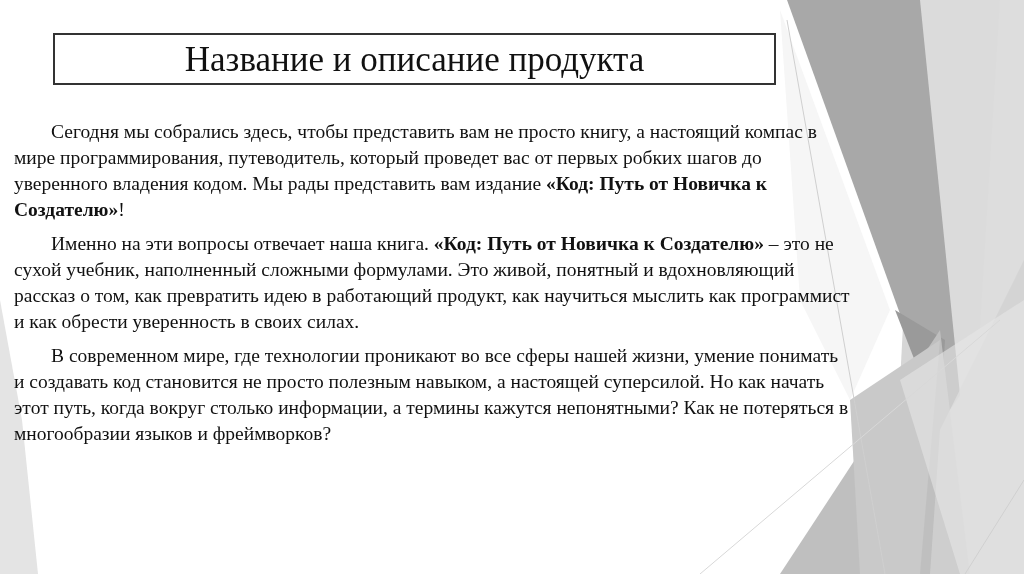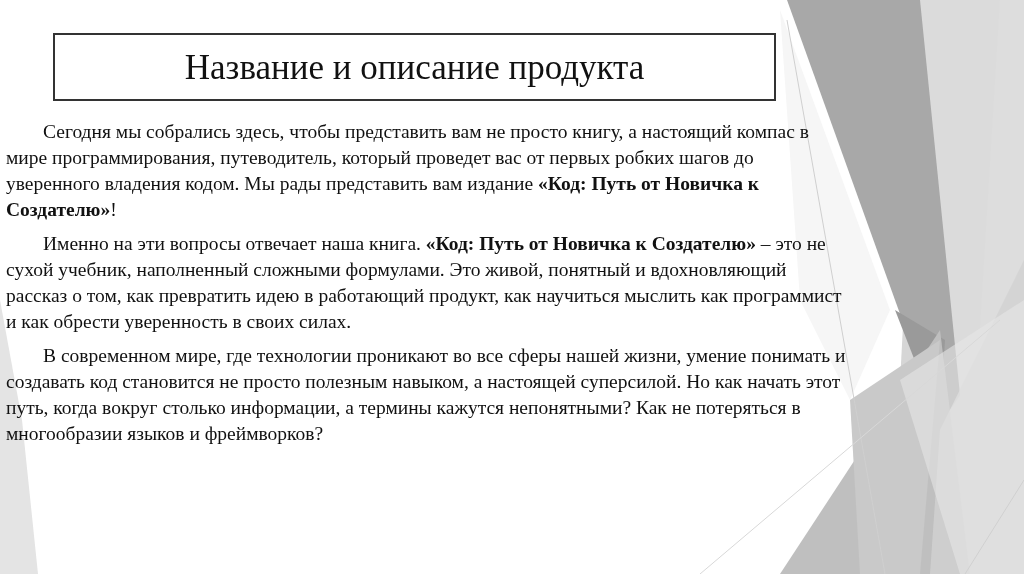--- a/index.html
+++ b/index.html
@@ -4,30 +4,30 @@
   <style>
     html, body { margin: 0; padding: 0; }
     body {
       width: 1024px; height: 574px; overflow: hidden;
       background: #ffffff; position: relative;
       font-family: "Liberation Serif", "DejaVu Serif", serif;
       color: #111;
     }
     .bg { position: absolute; left: 0; top: 0; width: 1024px; height: 574px; z-index: 0; }
     .title-box {
-      position: absolute; left: 53px; top: 33px; width: 723px; height: 68px;
+      position: absolute; left: 53px; top: 33px; width: 723px; height: 52px;
       border: 2px solid #333; background: #fff; box-sizing: border-box;
       display: flex; align-items: center; justify-content: center; z-index: 2;
     }
     .title-box span { font-size: 35px; line-height: 1; }
     .content {
       position: absolute; left: 6px; top: 119px; width: 846px; z-index: 2;
       font-size: 19.5px; line-height: 26px;
     }
-    .content p { margin: 0 0 8px 0; text-indent: 37px; }
+    .content p { margin: 0 0 8px 8px; text-indent: 37px; }
     .content b { font-weight: bold; }
   </style>
 </head>
 <body>
 
 <svg class="bg" viewBox="0 0 1024 574" preserveAspectRatio="none">
 
   <polygon points="0,300 0,574 38,574 22,420" fill="#e4e4e4"></polygon>
 
   <polygon points="1000,0 1024,0 1024,574 880,574" fill="#e2e2e2"></polygon>

